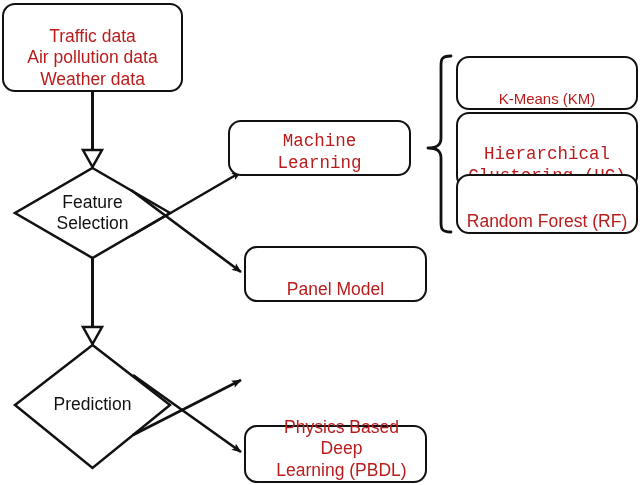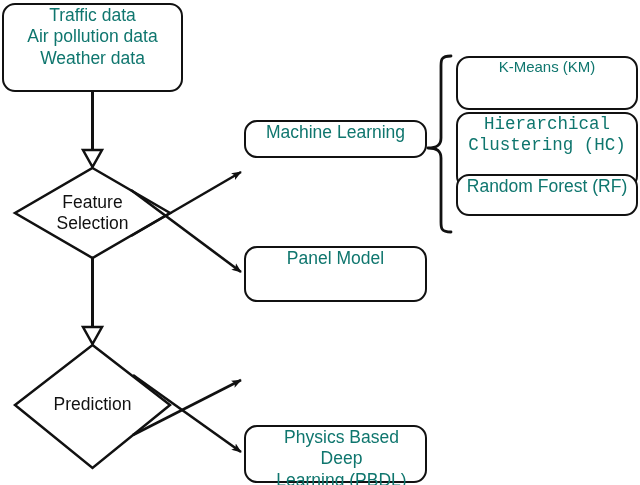--- a/index.html
+++ b/index.html
@@ -14,24 +14,24 @@
     background: #ffffff;
     overflow: hidden;
     font-family: "Liberation Sans", sans-serif;
   }
   .node {
     position: absolute;
     box-sizing: border-box;
     border: 2.5px solid #111111;
     background: #ffffff;
     display: flex;
-    align-items: flex-start;
+    align-items: flex-end;
     justify-content: center;
     text-align: center;
-    color: #0f766e;
+    color: #b91c1c;
     line-height: 1.22;
     white-space: pre-line;
   }
   .rounded {
     border-radius: 13px;
   }
   .node-text {
     display: block;
     width: 100%;
     padding: 0 6px;
@@ -120,42 +120,42 @@
     <span class="node-text">Traffic data
 Air pollution data
 Weather data</span>
   </div>
 
   <div class="diamond-label" style="left:32px; top:185px; width:121px; height:56px; font-size:17.5px;">
     <span class="node-text">Feature
 Selection</span>
   </div>
 
-  <div class="node rounded" style="left:244px; top:120px; width:183px; height:38px; font-size:17.5px;">
+  <div class="node rounded" style="left:228px; top:120px; width:183px; height:56px; font-size:17.5px;font-family:Liberation Mono, monospace;">
     <span class="node-text">Machine Learning</span>
   </div>
 
   <div class="node rounded" style="left:244px; top:246px; width:183px; height:56px; font-size:17.5px;">
     <span class="node-text">Panel Model</span>
   </div>
 
   <div class="diamond-label" style="left:32px; top:389px; width:121px; height:32px; font-size:17.5px;">
     <span class="node-text">Prediction</span>
   </div>
 
   <div class="node rounded" style="left:456px; top:56px; width:182px; height:54px; font-size:15px;">
     <span class="node-text">K-Means (KM)</span>
   </div>
 
   <div class="node rounded" style="left:456px; top:112px; width:182px; height:77px; font-size:17.5px;font-family:Liberation Mono, monospace;">
     <span class="node-text">Hierarchical
 Clustering (HC)</span>
   </div>
 
-  <div class="node rounded" style="left:456px; top:174px; width:182px; height:42px; font-size:17.5px;">
+  <div class="node rounded" style="left:456px; top:174px; width:182px; height:60px; font-size:17.5px;">
     <span class="node-text">Random Forest (RF)</span>
   </div>
 
 
   <div class="node rounded" style="left:244px; top:425px; width:183px; height:58px; font-size:17.5px;padding-left:12px;">
     <span class="node-text">Physics Based Deep
 Learning (PBDL)</span>
   </div>
 
 </div>

